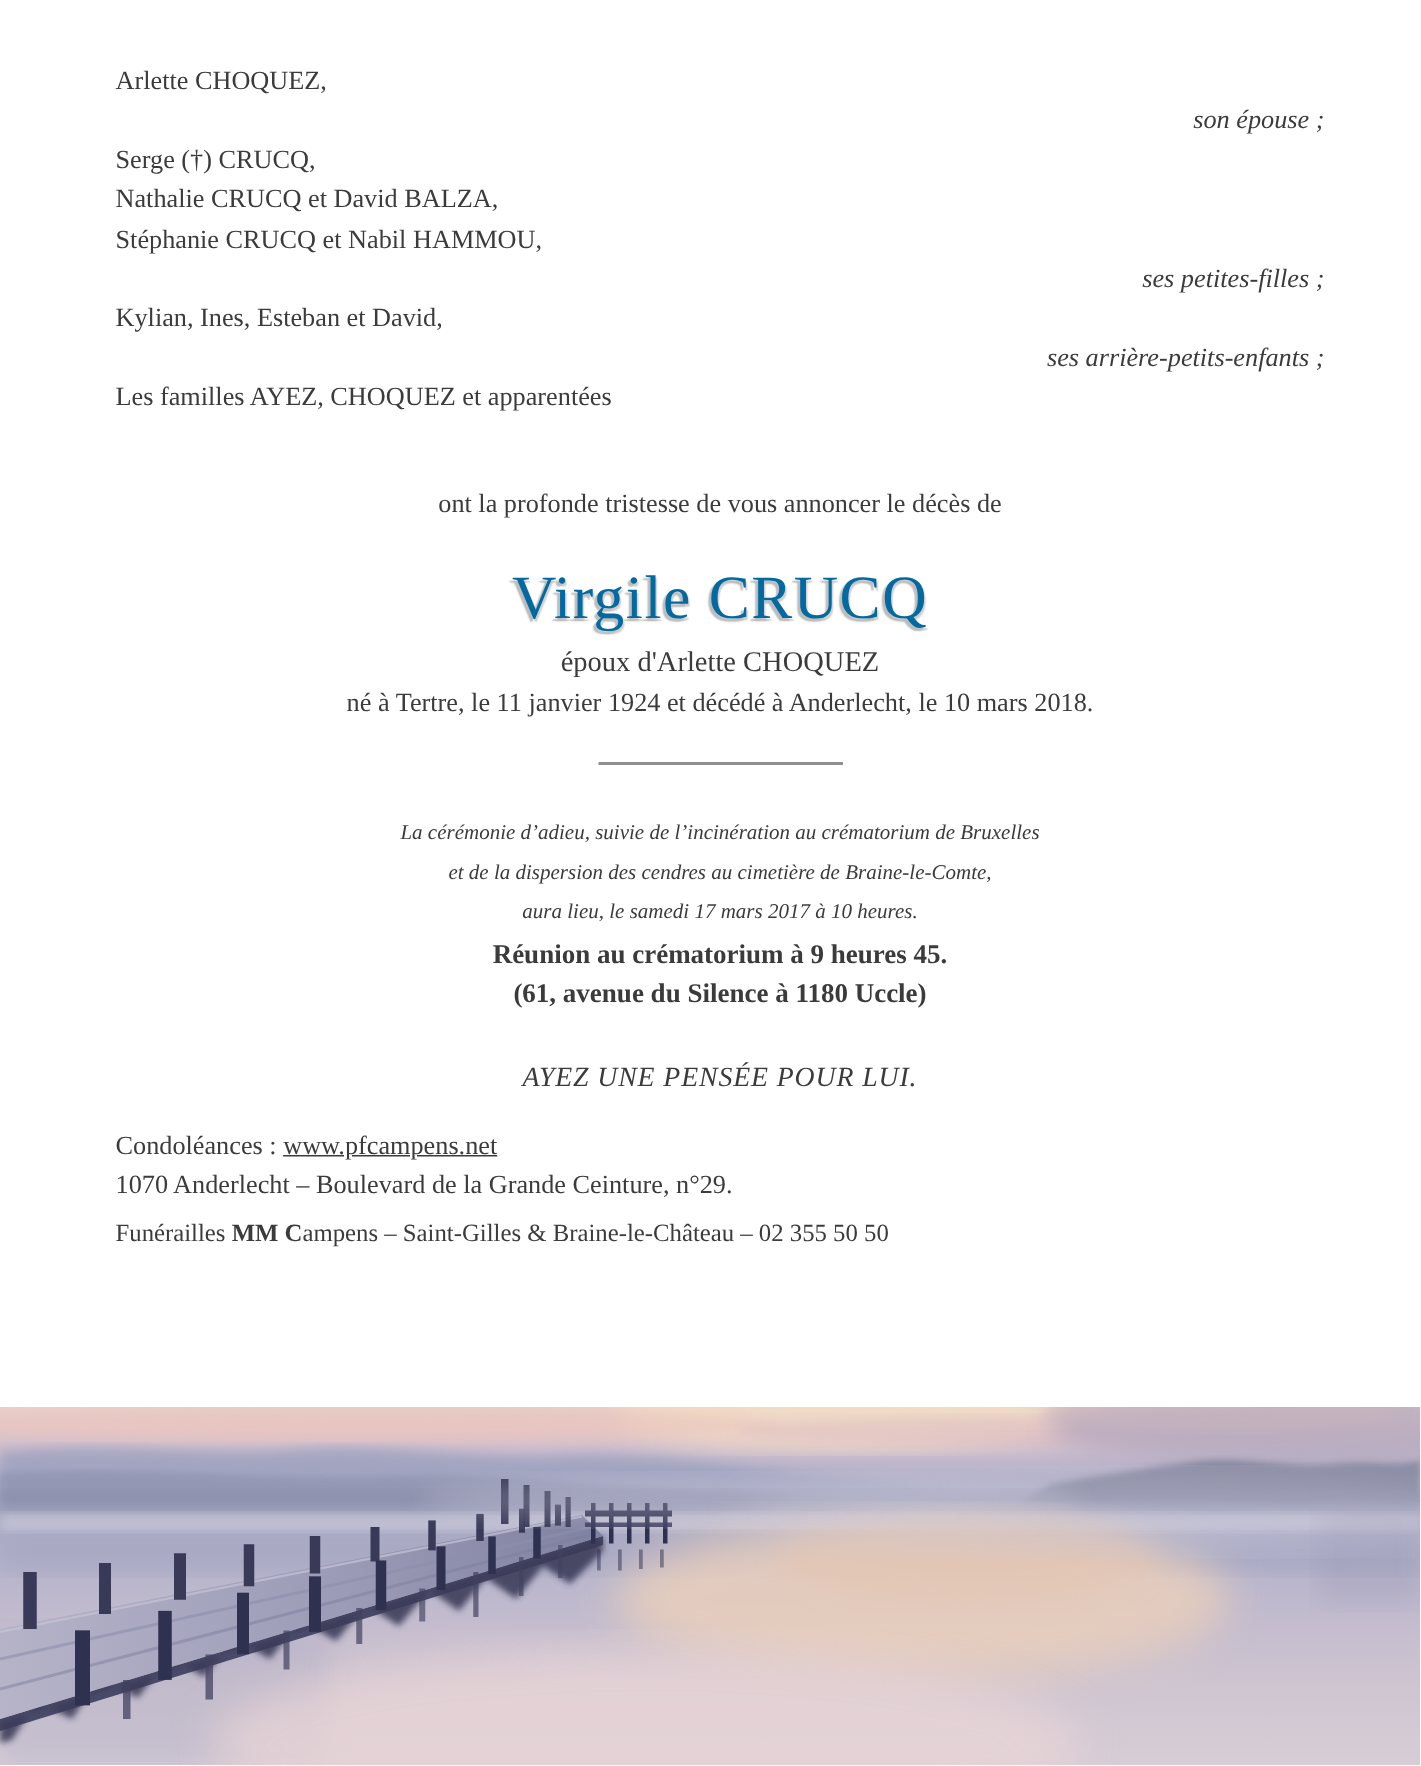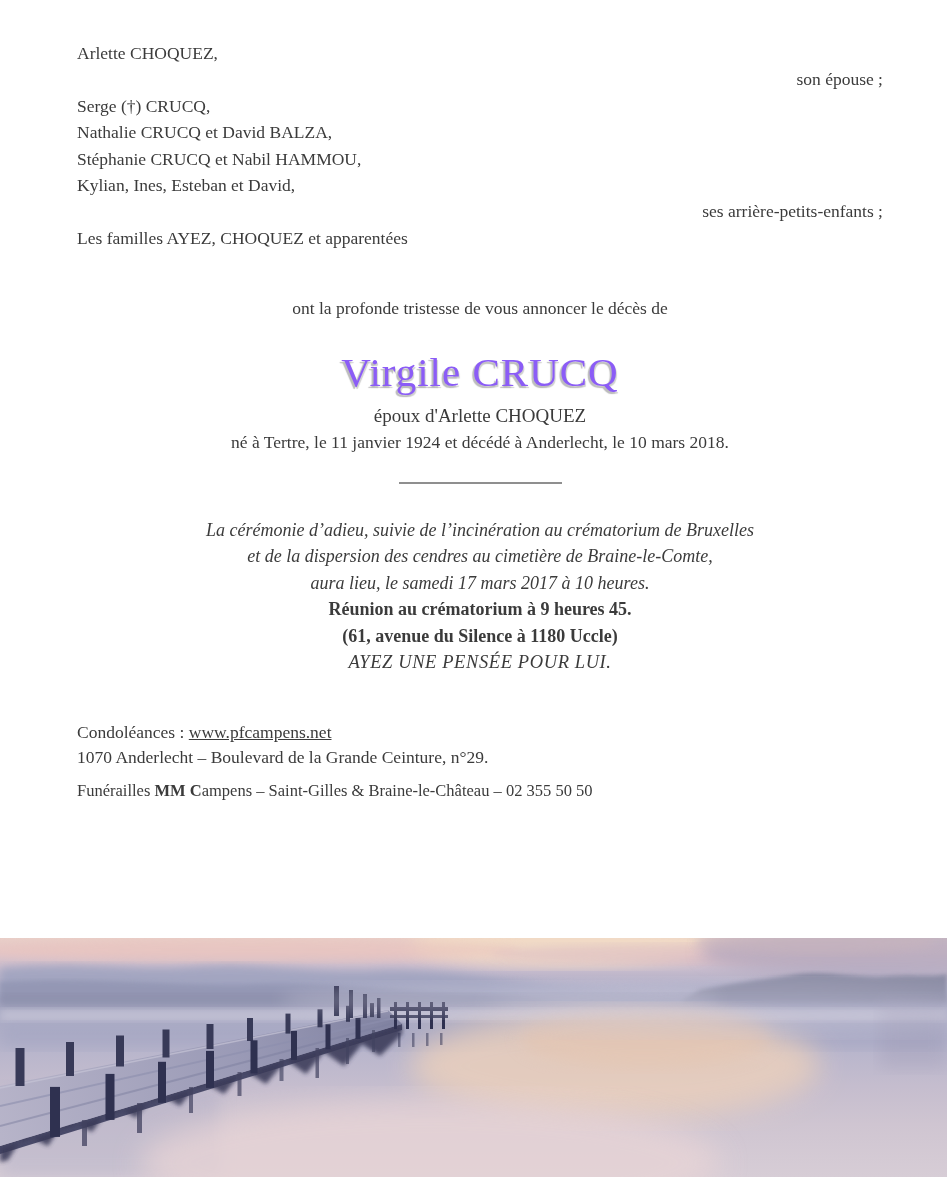--- a/index.html
+++ b/index.html
@@ -11,43 +11,43 @@
     font-family:"Liberation Serif","DejaVu Serif",serif;
     color:#3b3b3b;
     overflow:hidden;
     margin:0 auto;
   }
   .content {
     position:absolute; top:0; left:0; right:0;
     padding:40px 64px 0 77px;
   }
   .line { font-size:17.5px; line-height:26.4px; text-align:left; white-space:pre-wrap; }
-  .r { text-align:right; }
+  .r { text-align:right;font-style:italic; }
   .center { text-align:center; }
   .intro { margin-top:44px; }
   .title {
     margin-top:26px;
     font-size:41px; font-weight:400; line-height:48px;
-    text-align:center; color:#8b5cf6;
+    text-align:center; color:#0369a1;
     letter-spacing:1px;
     text-shadow:-2px 2px 1px #bcbcbc, 1px 2px 1px #cfcfcf;
   }
   .spouse { margin-top:6px; font-size:19px; line-height:27px; }
   .dates  { }
   .divider {
     width:163px; height:0;
     border-top:2px solid #8f8f8f;
     margin:27px auto 0 auto;
   }
   .ceremony { margin-top:33px; font-style:italic; font-size:18px; }
-  .ceremony .line { font-size:18px; }
+  .ceremony .line { font-size:14px; }
   .meeting { font-weight:bold; font-size:18px; }
   .meeting .line { font-size:18px; }
-  .tribute { font-style:italic; font-size:18.5px; letter-spacing:0.6px; }
-  .footer { margin-top:44px; }
+  .tribute { margin-top:30px; font-style:italic; font-size:18.5px; letter-spacing:0.6px; }
+  .footer { margin-top:19px; }
   .footer .line { font-size:17.5px; line-height:25.6px; }
   .funeral-line { margin-top:8px; font-size:16.5px; line-height:24px; }
   .link { color:inherit; text-decoration:underline; cursor:pointer; }
   .b { font-weight:bold; }
   .photo {
     position:absolute; left:0; top:938px;
     width:947px; height:239px;
     overflow:hidden;
     line-height:0;
   }
@@ -57,20 +57,21 @@
 
 <div class="page">
   <div class="content">
 
     <div class="fam">
       <div class="line">Arlette CHOQUEZ,</div>
       <div class="line r">son épouse ;</div>
       <div class="line">Serge (†) CRUCQ,</div>
       <div class="line">Nathalie CRUCQ et David BALZA,</div>
       <div class="line">Stéphanie CRUCQ et Nabil HAMMOU,</div>
+      <div class="line r">ses petites-filles ;</div>
       <div class="line">Kylian, Ines, Esteban et David,</div>
       <div class="line r">ses arrière-petits-enfants ;</div>
       <div class="line">Les familles AYEZ, CHOQUEZ et apparentées</div>
     </div>
 
     <div class="line center intro">ont la profonde tristesse de vous annoncer le décès de</div>
 
     <h1 class="title">Virgile CRUCQ</h1>
 
     <div class="line center spouse">époux d'Arlette CHOQUEZ</div>

